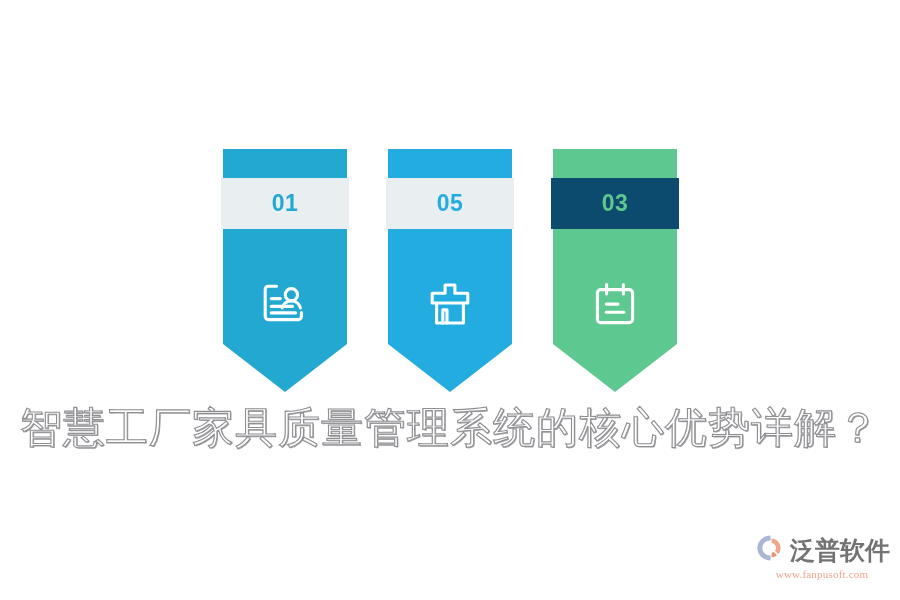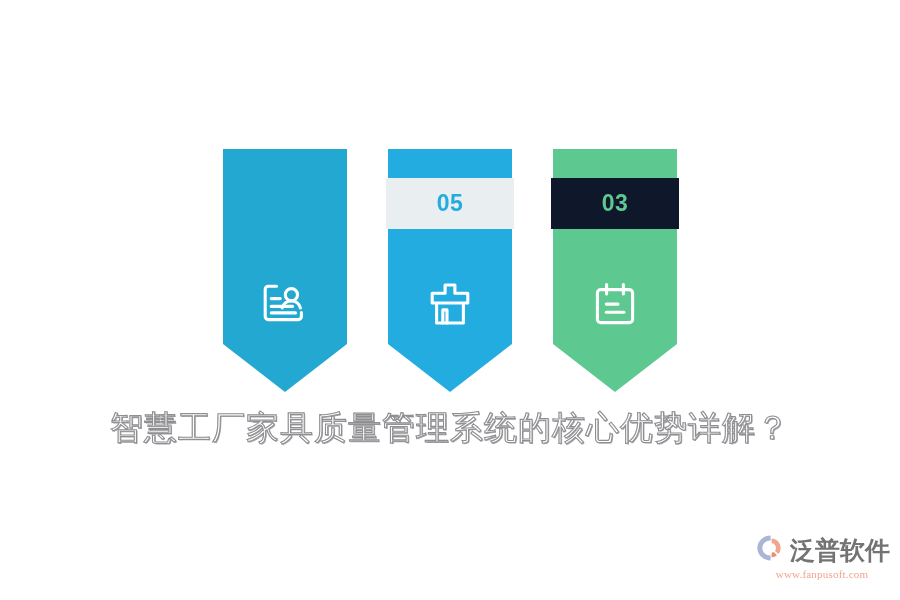--- a/index.html
+++ b/index.html
@@ -82,21 +82,21 @@
   .banner-icon svg { display: block; }
 
   
   #headline {
     position: absolute;
     left: 0;
     top: 406px;
     width: 900px;
     text-align: center;
     font-family: "Liberation Serif", "DejaVu Serif", serif;
-    font-size: 33px;
+    font-size: 42px;
     line-height: 44px;
     letter-spacing: 1px;
     color: #ffffff;
     -webkit-text-stroke: 1.1px #8f8f93;
     text-shadow:
        1px  1px 0 rgba(90,90,95,0.55),
       -0.4px -0.4px 0 rgba(150,150,155,0.4);
     white-space: nowrap;
   }
 
@@ -136,20 +136,23 @@
 </style>
 </head>
 <body>
 
 <div id="stage">
 
   <div id="banner-row">
 
     <div class="banner">
       <div class="banner-shape" style="background:#22a8d1"></div>
+      <div class="banner-number-band">
+        <span class="banner-number" style="color:#22a8d1">01</span>
+      </div>
       <div class="banner-icon">
         <svg width="46" height="42" viewBox="0 0 46 42" fill="none" stroke="#ffffff" stroke-width="3.1" stroke-linecap="round" stroke-linejoin="round">
           <path d="M14.5 3.2 H6.2 A3 3 0 0 0 3.2 6.2 V33.6 A3 3 0 0 0 6.2 36.6 H36.4 A3 3 0 0 0 39.4 33.6 V29.6"></path>
           <path d="M9.3 15.6 H18.2"></path>
           <path d="M9.3 23.4 H30.5"></path>
           <path d="M9.3 29.9 H33.5"></path>
           <circle cx="29.4" cy="11.7" r="6.1"></circle>
           <path d="M20.2 24.9 a9.4 9.4 0 0 1 18.2 0"></path>
         </svg>
       </div>
@@ -164,21 +167,21 @@
         <svg width="42" height="44" viewBox="0 0 42 44" fill="none" stroke="#ffffff" stroke-width="3.1" stroke-linecap="round" stroke-linejoin="round">
           <path d="M16.1 3.0 H25.9 V11.2 H38.8 V21.0 H3.2 V11.2 H16.1 Z"></path>
           <path d="M7.6 21.6 V41.0 H34.4 V21.6"></path>
           <path d="M13.8 41.0 V27.9 H18.0 V41.0"></path>
         </svg>
       </div>
     </div>
 
     <div class="banner">
       <div class="banner-shape" style="background:#5dc88f"></div>
-      <div class="banner-number-band" style="background:#0f172a">
+      <div class="banner-number-band" style="background:#0c4a6e">
         <span class="banner-number" style="color:#5dc88f">03</span>
       </div>
       <div class="banner-icon">
         <svg width="42" height="44" viewBox="0 0 42 44" fill="none" stroke="#ffffff" stroke-width="3.1" stroke-linecap="round" stroke-linejoin="round">
           <rect x="3.4" y="7.6" width="35.2" height="33.0" rx="3.4"></rect>
           <path d="M12.6 2.6 V12.0"></path>
           <path d="M29.4 2.6 V12.0"></path>
           <path d="M12.3 22.1 H24.0"></path>
           <path d="M12.3 30.2 H29.9"></path>
         </svg>

